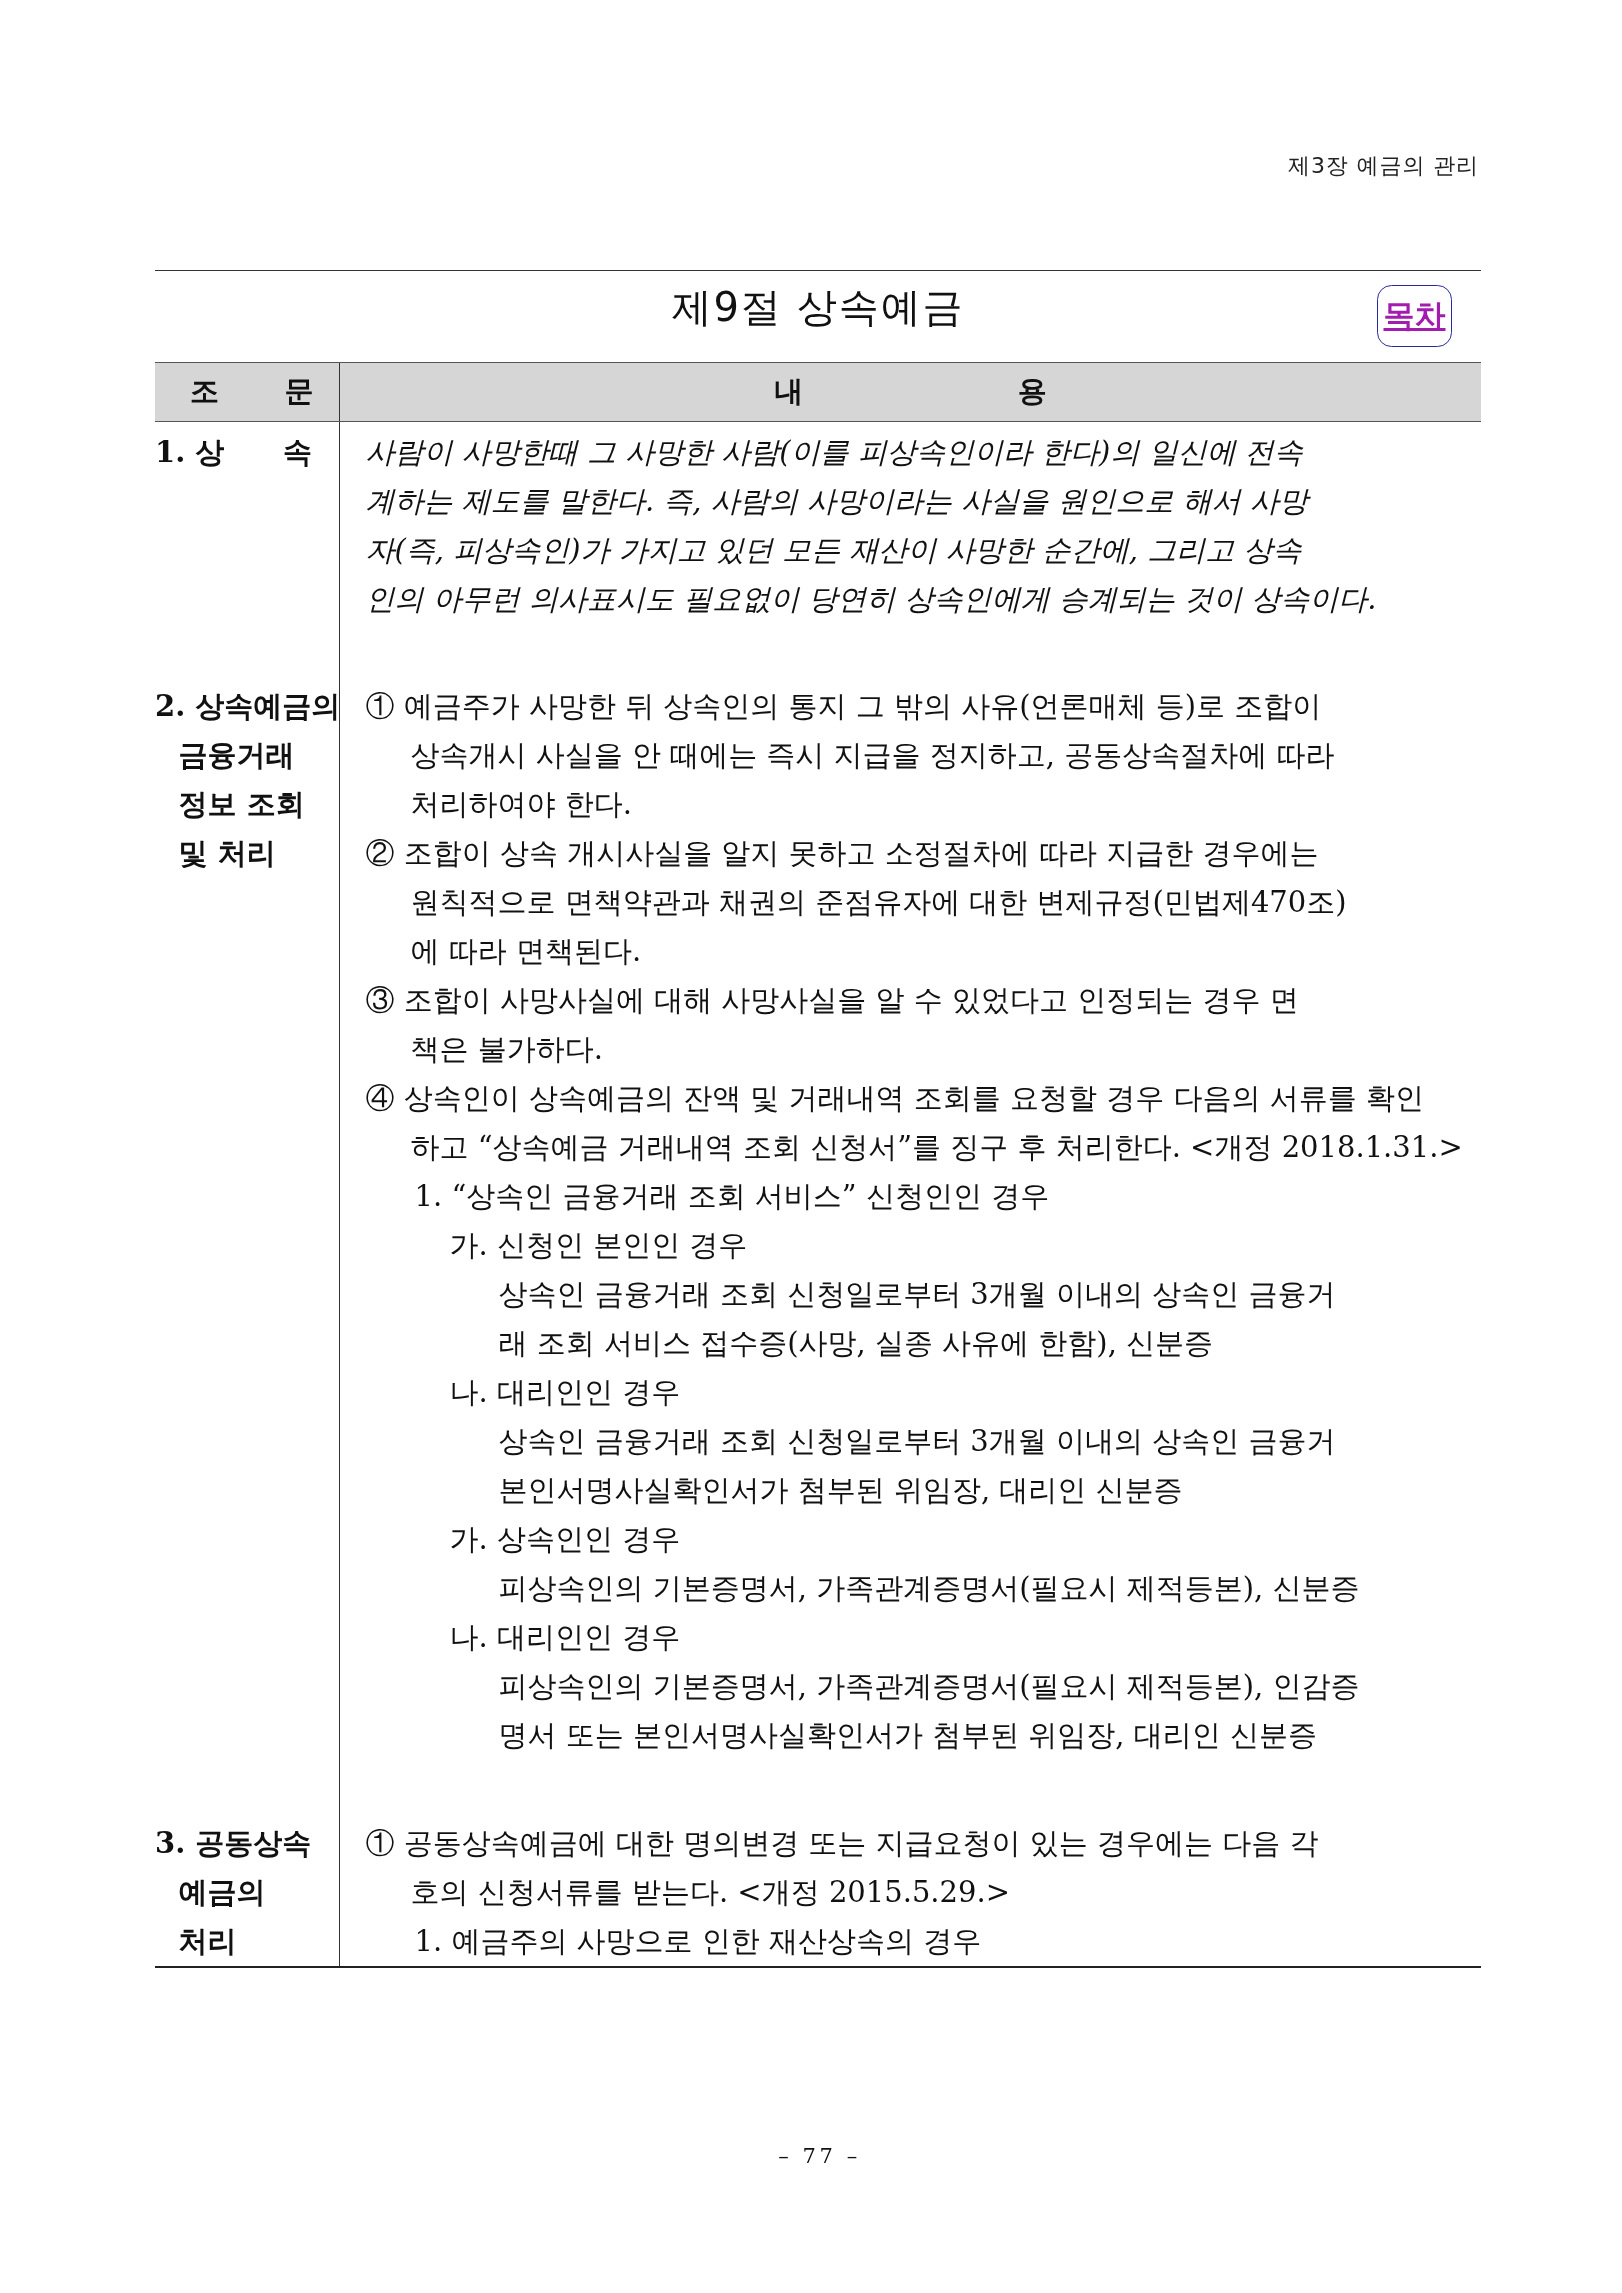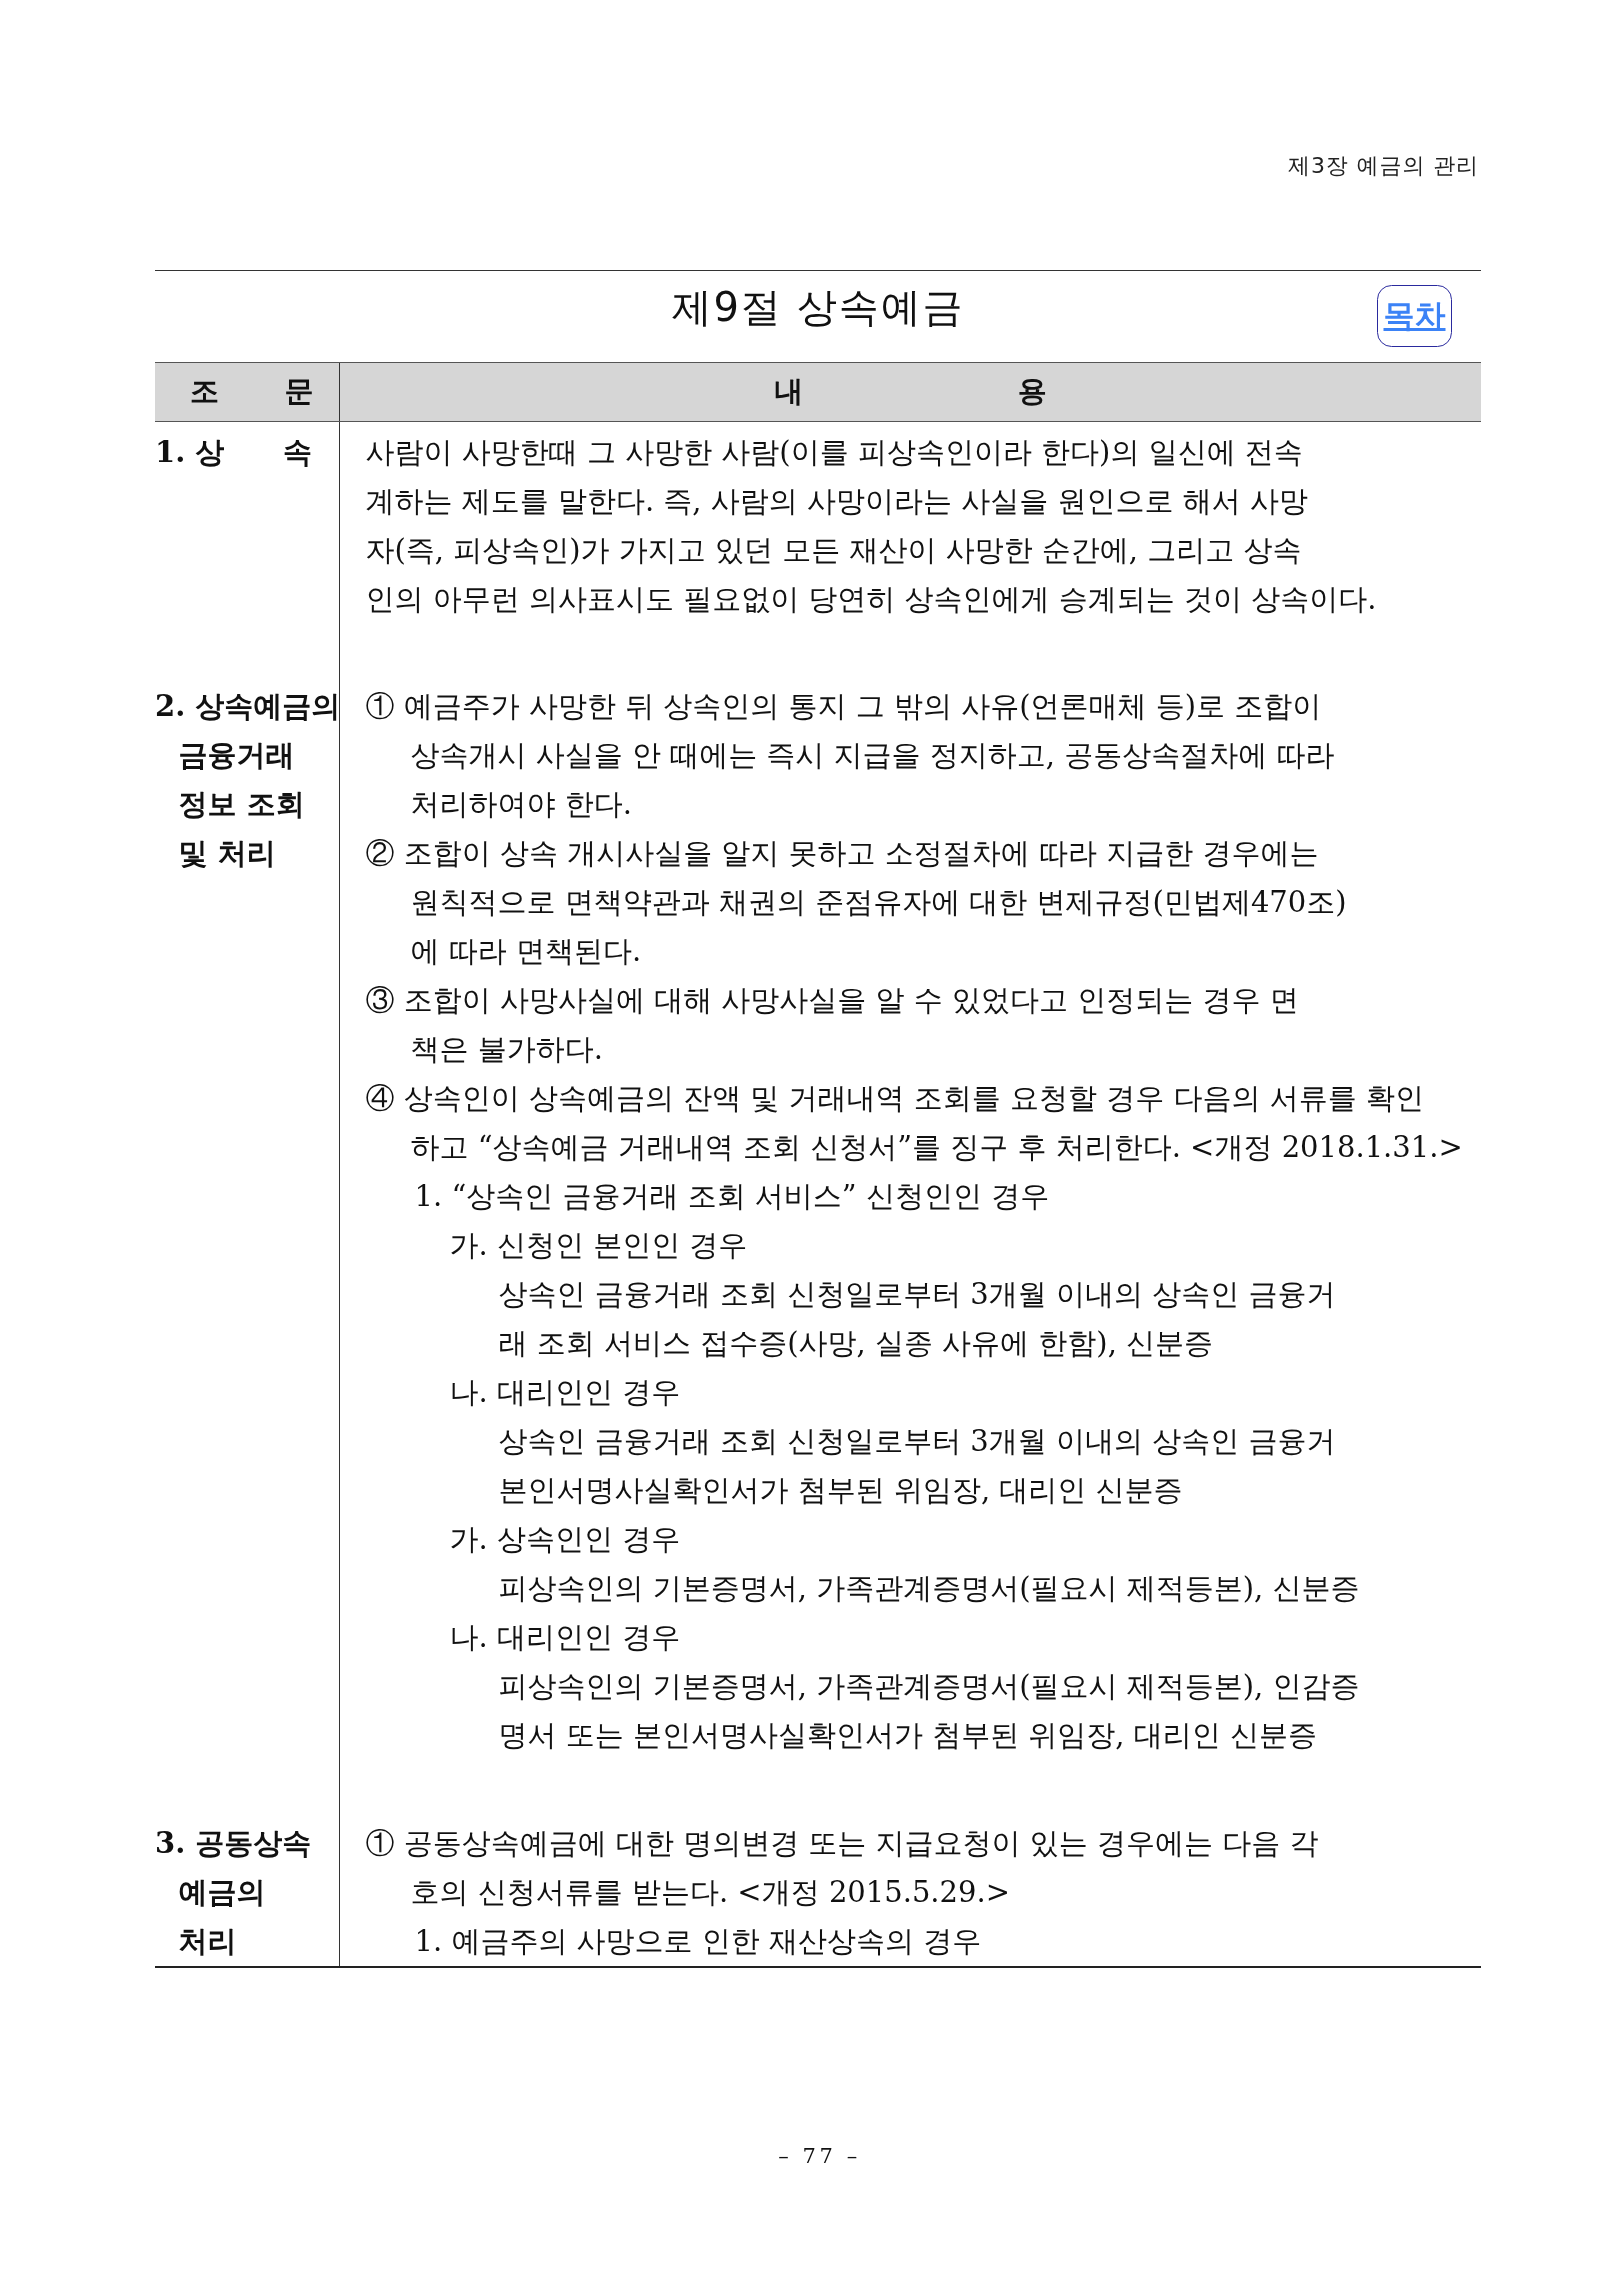--- a/index.html
+++ b/index.html
@@ -19,21 +19,21 @@
   .section-title {
     position: absolute; top: 275px; left: 155px; width: 1326px; text-align: center;
     font-family: "DejaVu Sans", "Liberation Sans", sans-serif;
     font-size: 40px; line-height: 64px; letter-spacing: 1.8px;
   }
   .toc-button {
     position: absolute; top: 285px; left: 1377px; width: 73px; height: 60px;
     border: 1.8px solid #2a2a9e; border-radius: 14.5px; background: #fff;
     display: flex; align-items: center; justify-content: center;
     font-family: "DejaVu Sans", "Liberation Sans", sans-serif; font-weight: bold;
-    font-size: 31px; color: #3b82f6; text-decoration: underline; cursor: pointer;
+    font-size: 31px; color: #a21caf; text-decoration: underline; cursor: pointer;
   }
   .table {
     position: absolute; left: 155px; top: 362px; width: 1326px;
   }
   .thead {
     display: flex; height: 58px; background: #d6d6d6;
     border-top: 1.8px solid #555; border-bottom: 1.8px solid #555;
     font-family: "DejaVu Sans", "Liberation Sans", sans-serif; font-weight: bold; font-size: 29px;
   }
   .th-left { width: 185px; border-right: 0.9px solid #333; display:flex; justify-content: space-between; align-items:center; padding: 0 25.5px 0 35px; box-sizing: border-box; }
@@ -44,21 +44,21 @@
     width: 185px; border-right: 0.9px solid #333; box-sizing: border-box;
     font-size: 29px; font-weight: bold; line-height: 49px; padding-top: 5.5px;
   }
   .cell-right {
     flex: 1; font-size: 29px; line-height: 49px; padding: 5.5px 16.4px 0 25.5px; box-sizing: border-box;
     text-align: justify;
   }
   .label-line { display: block; white-space: nowrap; gap: 32px; }
   .label-line.indent { padding-left: 23.6px; }
   .label-spaced { display:flex; justify-content: space-between; padding-right: 27px; }
-  .ln { display: block; white-space: nowrap; }
+  .ln { display: block; white-space: nowrap; font-style: italic; }
   .circ { display: block; white-space: nowrap; }
   .circ-cont { display: block; white-space: nowrap; padding-left: 45px; }
   .sub1 { display: block; white-space: nowrap; padding-left: 49px; }
   .sub2 { display: block; white-space: nowrap; padding-left: 84px; }
   .sub3 { display: block; white-space: nowrap; padding-left: 133px; }
   .gap { height: 53px; }
   .page-number {
     position: absolute; top: 2144px; left: 0; width: 1623px; text-align: center;
     font-size: 21px; letter-spacing: 3.6px; margin-left: 8px;
   }

